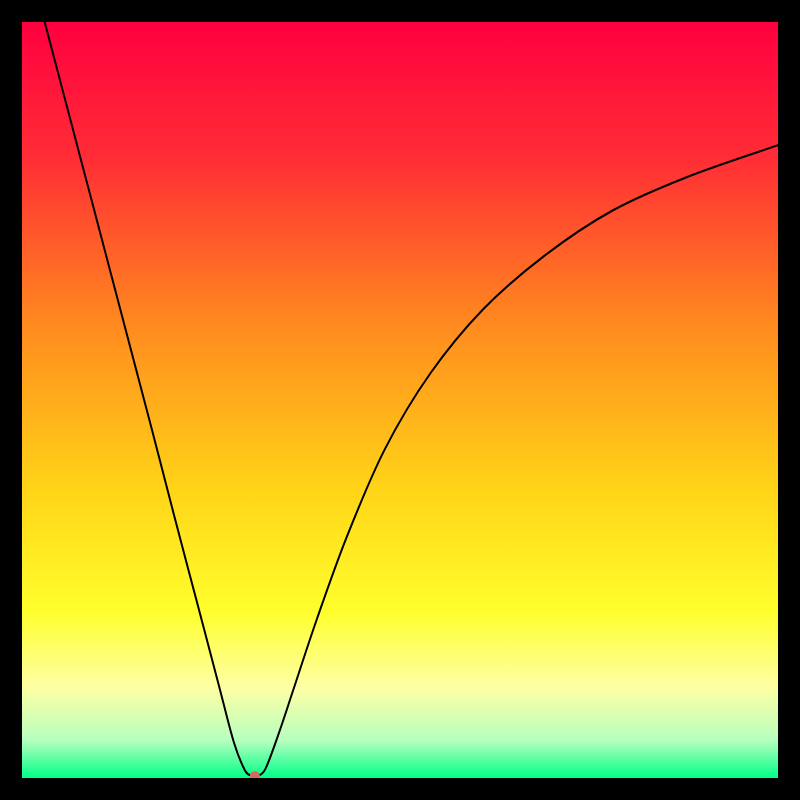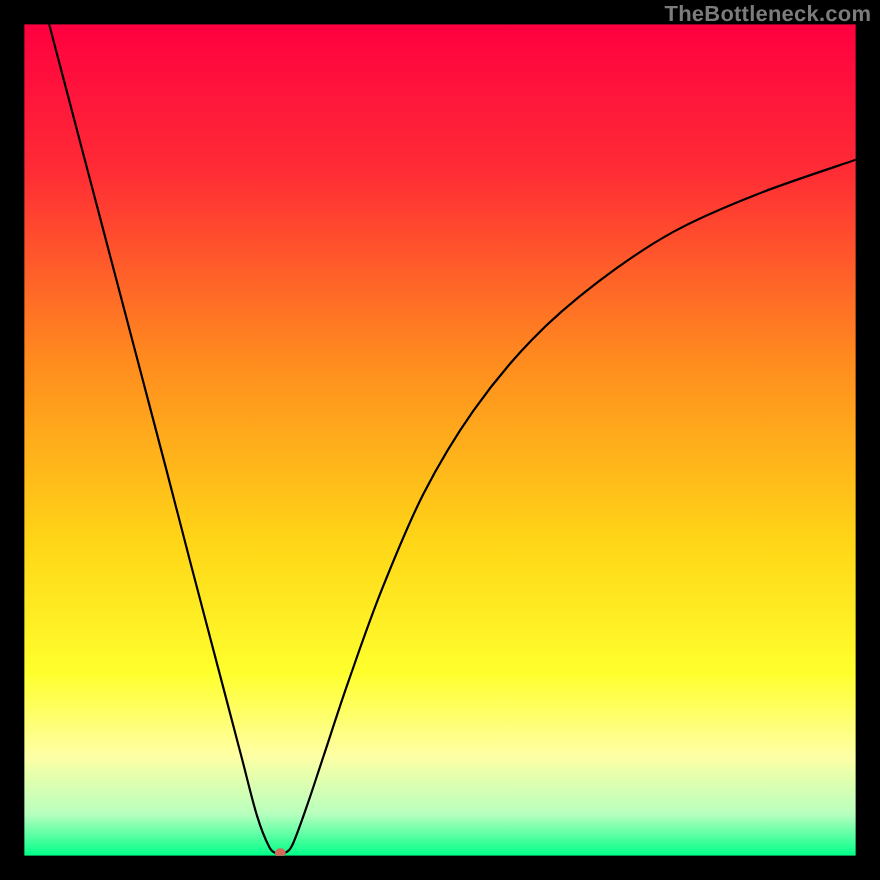--- a/index.html
+++ b/index.html
@@ -25,21 +25,20 @@
     font-size: 20px;
     font-weight: 600;
     color: #7c7c7c;
     letter-spacing: 0.2px;
   }
 </style>
 </head>
 <body>
 
 <div class="chart-container">
-  <div class="watermark">TheBottleneck.com</div>
   <svg class="plot-area" viewBox="0 0 100 100" preserveAspectRatio="none">
     <defs>
       <linearGradient id="bg-grad" x1="0" y1="0" x2="0" y2="1">
           <stop offset="0%" stop-color="#ff0040"></stop>
           <stop offset="18%" stop-color="#ff2d35"></stop>
           <stop offset="40%" stop-color="#ff8a1f"></stop>
           <stop offset="62%" stop-color="#ffd517"></stop>
           <stop offset="78%" stop-color="#ffff2d"></stop>
           <stop offset="88%" stop-color="#feffa5"></stop>
           <stop offset="95%" stop-color="#b7ffbe"></stop>

